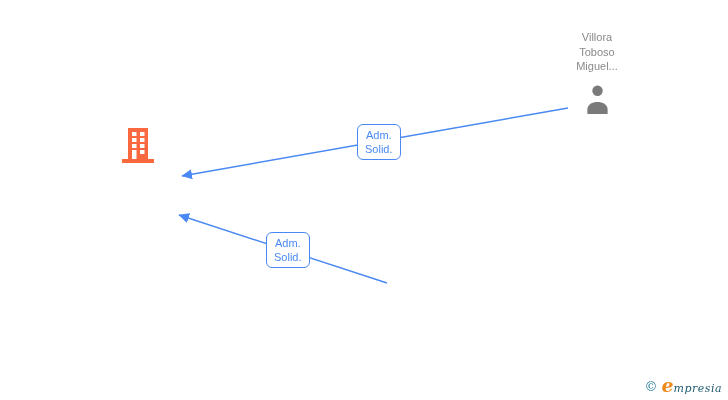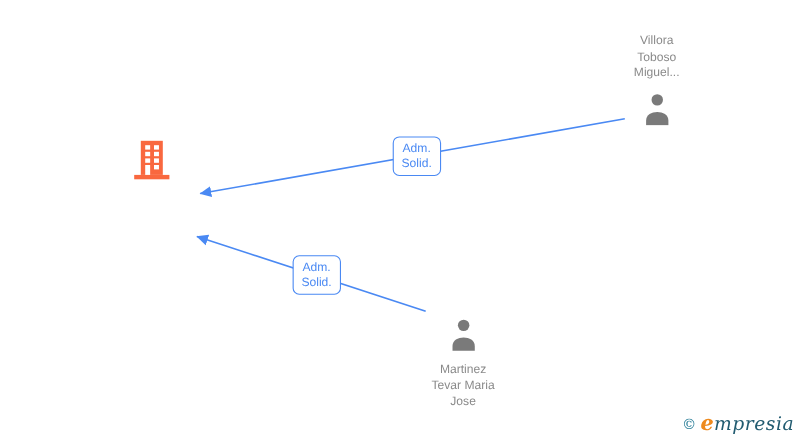--- a/index.html
+++ b/index.html
@@ -56,21 +56,21 @@
     margin-right: 4px;
     vertical-align: 1px;
   }
   .logo .initial {
     color: var(--logo-e-orange, #EE8A1E);
     font-size: 19px;
     font-weight: bold;
   }
   .logo .rest {
     color: var(--logo-text-teal, #215B70);
-    font-size: 17px;
+    font-size: 11px;
     letter-spacing: 0.5px;
   }
 </style>
 </head>
 <body>
 
 <div class="canvas">
 
   <svg class="edges-svg" viewBox="0 0 728 400">
     <defs>
@@ -104,31 +104,20 @@
 Toboso
 Miguel...</div>
     <span class="node-icon person-icon" style="margin-top:9px;">
       <svg width="27" height="31" viewBox="0 0 28 32">
         <circle cx="14" cy="8" r="5.4" fill="currentColor"></circle>
         <path d="M3.5,32 v-4.5 c0-5.5 5.2-8 10.5-8 s10.5,2.5 10.5,8 V32 z" fill="currentColor"></path>
       </svg>
     </span>
   </div>
 
-  <div class="node" style="left:351px; top:288px; width:140px;">
-    <span class="node-icon person-icon">
-      <svg width="27" height="31" viewBox="0 0 28 32">
-        <circle cx="14" cy="8" r="5.4" fill="currentColor"></circle>
-        <path d="M3.5,32 v-4.5 c0-5.5 5.2-8 10.5-8 s10.5,2.5 10.5,8 V32 z" fill="currentColor"></path>
-      </svg>
-    </span>
-    <div class="node-name" style="margin-top:5px;">Martinez
-Tevar Maria
-Jose</div>
-  </div>
 
   <div class="rel-label" style="left:357px; top:124px;">Adm.
 Solid.</div>
   <div class="rel-label" style="left:266px; top:232px;">Adm.
 Solid.</div>
 
   <div class="logo">
     <span class="copy">©</span><span class="initial">e</span><span class="rest">mpresia</span>
   </div>
 

